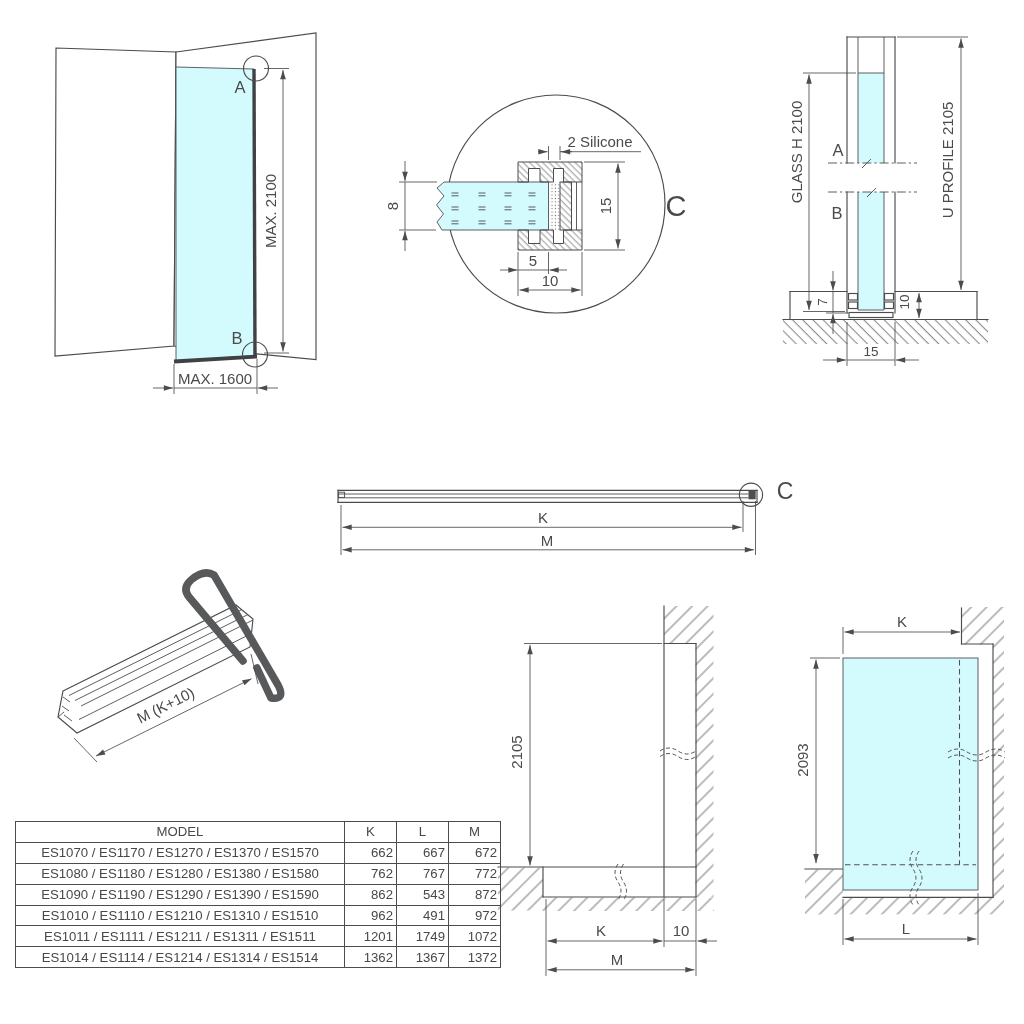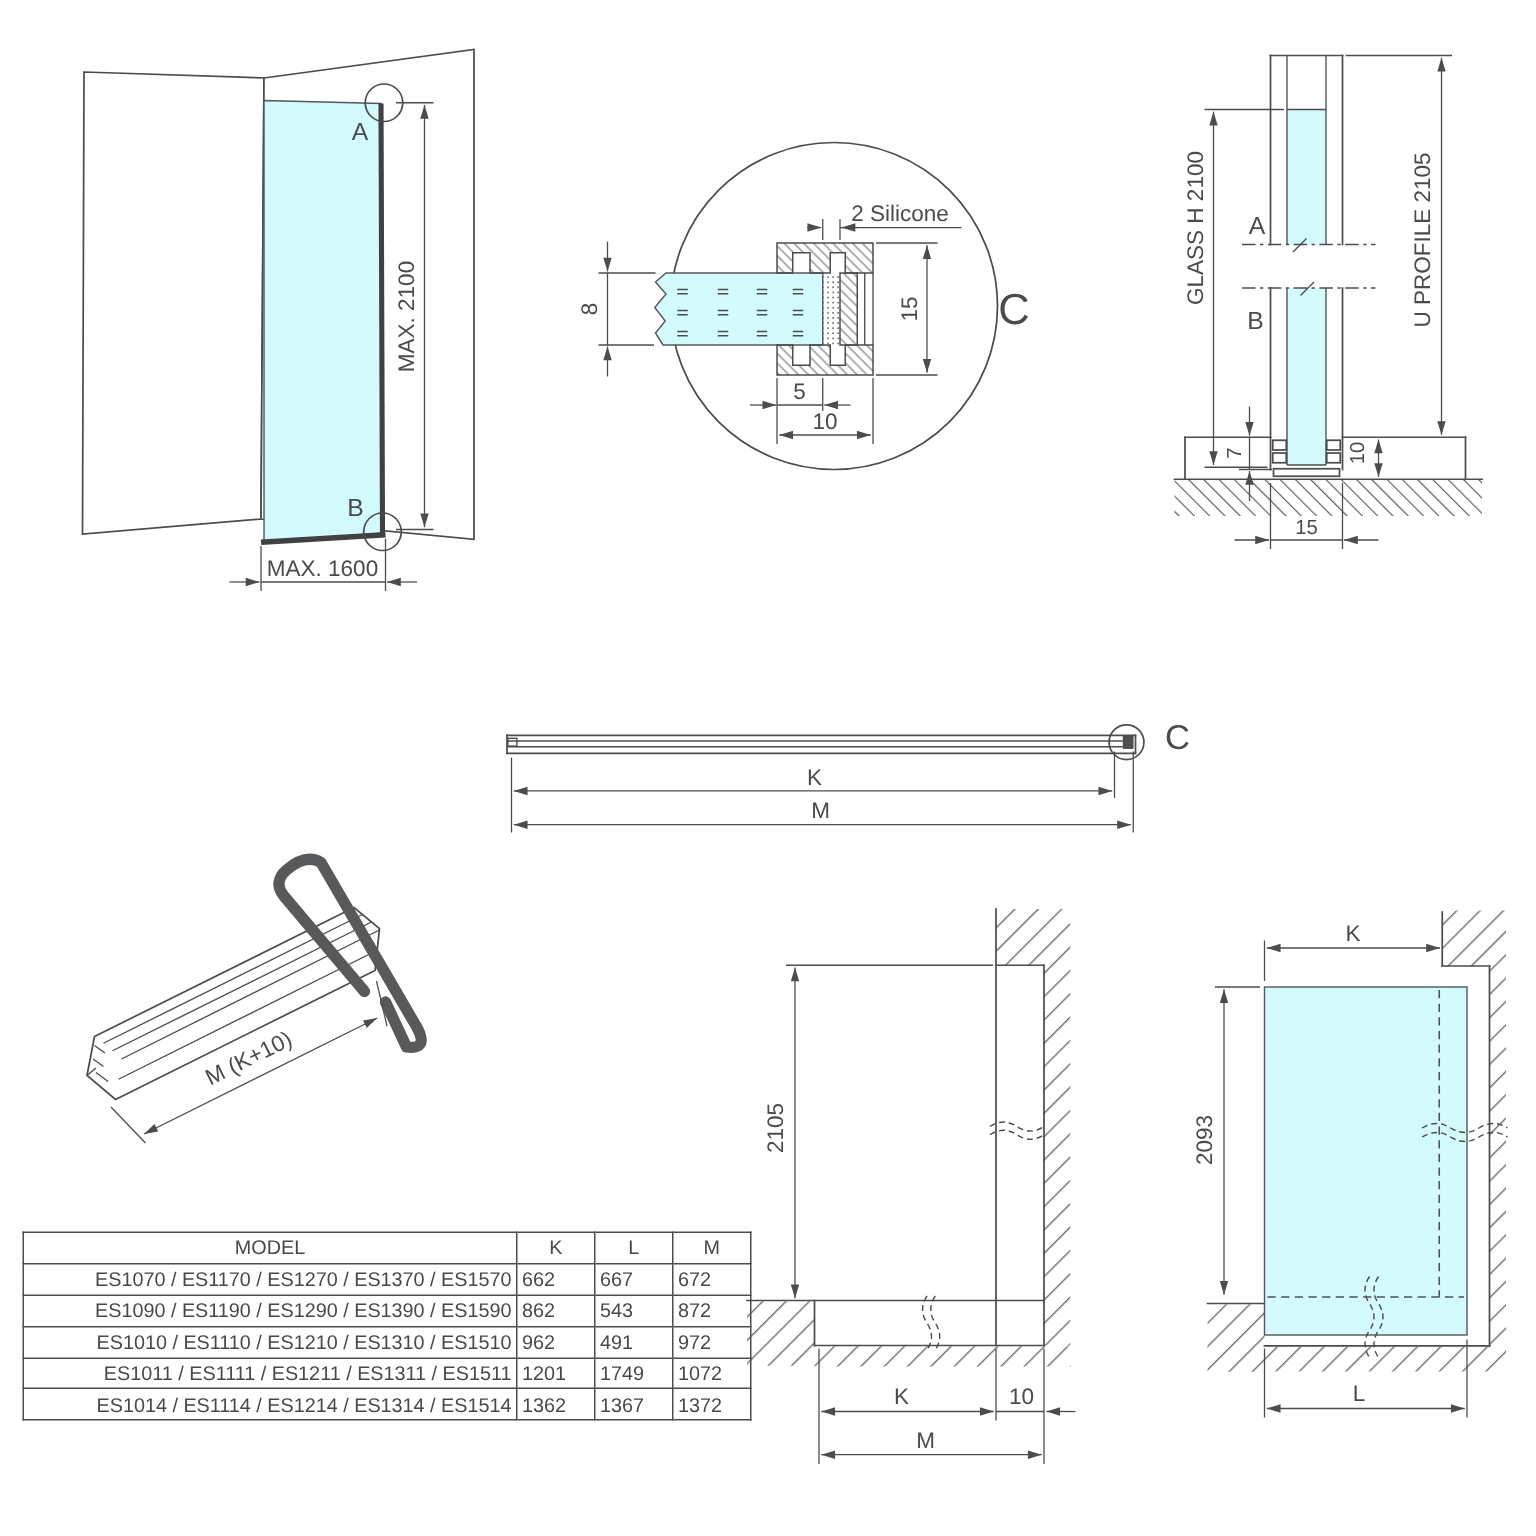--- a/index.html
+++ b/index.html
@@ -19,23 +19,23 @@
   .d  {stroke:#4a4c4e;stroke-width:0.85;fill:none}
   .hp {stroke:#4a4c4e;stroke-width:1.0}
   .dc {stroke:#4a4c4e;stroke-width:0.9;fill:none;stroke-dasharray:9 3 2.2 3}
   .bw {stroke:#4a4c4e;stroke-width:0.95;fill:none;stroke-dasharray:4 2.6}
   .hd {stroke:#4f5154;stroke-width:1.05;fill:none;stroke-dasharray:5.5 3.6}
   .clip{stroke:#58595b;stroke-width:7.5;fill:none;stroke-linecap:round;stroke-linejoin:round}
   .dims-table{position:absolute;left:15px;top:821px;border-collapse:collapse;color:#46484a;}
   .dims-table td,.dims-table th{border:1.2px solid #4a4c4e;font-weight:400;font-size:13.2px;
       height:19.9px;padding:0 3px;white-space:nowrap;line-height:1;}
   .dims-table th{text-align:center;}
-  .col-model{width:322px;text-align:right;}
+  .col-model{width:322px;text-align:center;}
   th.col-model{text-align:center;margin-top:16px;}
-  .col-num{width:45px;text-align:left;}
+  .col-num{width:45px;text-align:right;}
 </style>
 </head>
 <body>
 
 <div id="stage">
 
 <svg width="1024" height="1024" viewBox="0 0 1024 1024">
   <defs>
     <marker id="ar" markerUnits="userSpaceOnUse" markerWidth="11" markerHeight="8" refX="10" refY="4" orient="auto-start-reverse">
       <path d="M0.8,1.2 L10,4 L0.8,6.8 Z" fill="#4a4c4e"></path>
@@ -301,20 +301,26 @@
     </tr>
   </thead>
   <tbody>
     <tr>
       <td class="col-model">ES1070 / ES1170 / ES1270 / ES1370 / ES1570</td>
       <td class="col-num">662</td>
       <td class="col-num">667</td>
       <td class="col-num">672</td>
     </tr>
     <tr>
+      <td class="col-model">ES1080 / ES1180 / ES1280 / ES1380 / ES1580</td>
+      <td class="col-num">762</td>
+      <td class="col-num">767</td>
+      <td class="col-num">772</td>
+    </tr>
+    <tr>
       <td class="col-model">ES1090 / ES1190 / ES1290 / ES1390 / ES1590</td>
       <td class="col-num">862</td>
       <td class="col-num">543</td>
       <td class="col-num">872</td>
     </tr>
     <tr>
       <td class="col-model">ES1010 / ES1110 / ES1210 / ES1310 / ES1510</td>
       <td class="col-num">962</td>
       <td class="col-num">491</td>
       <td class="col-num">972</td>

